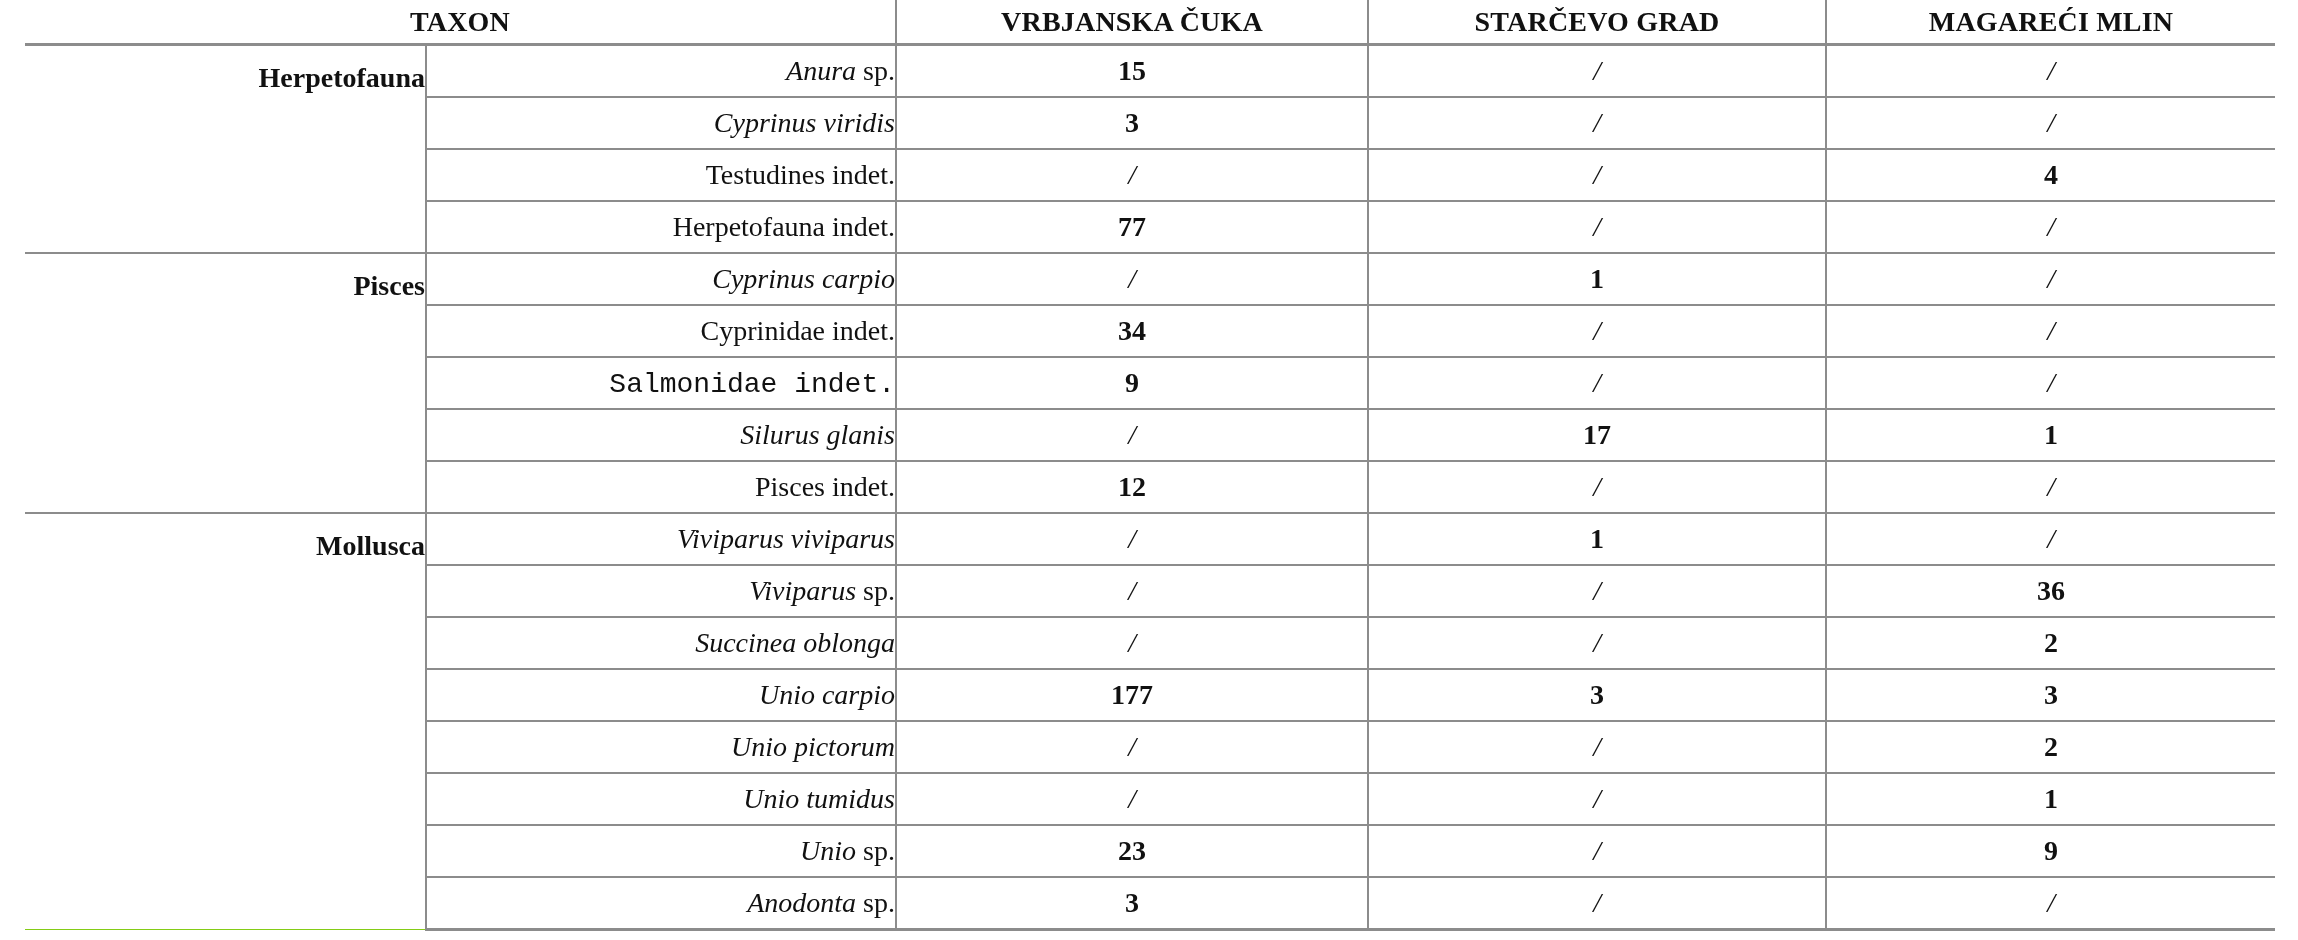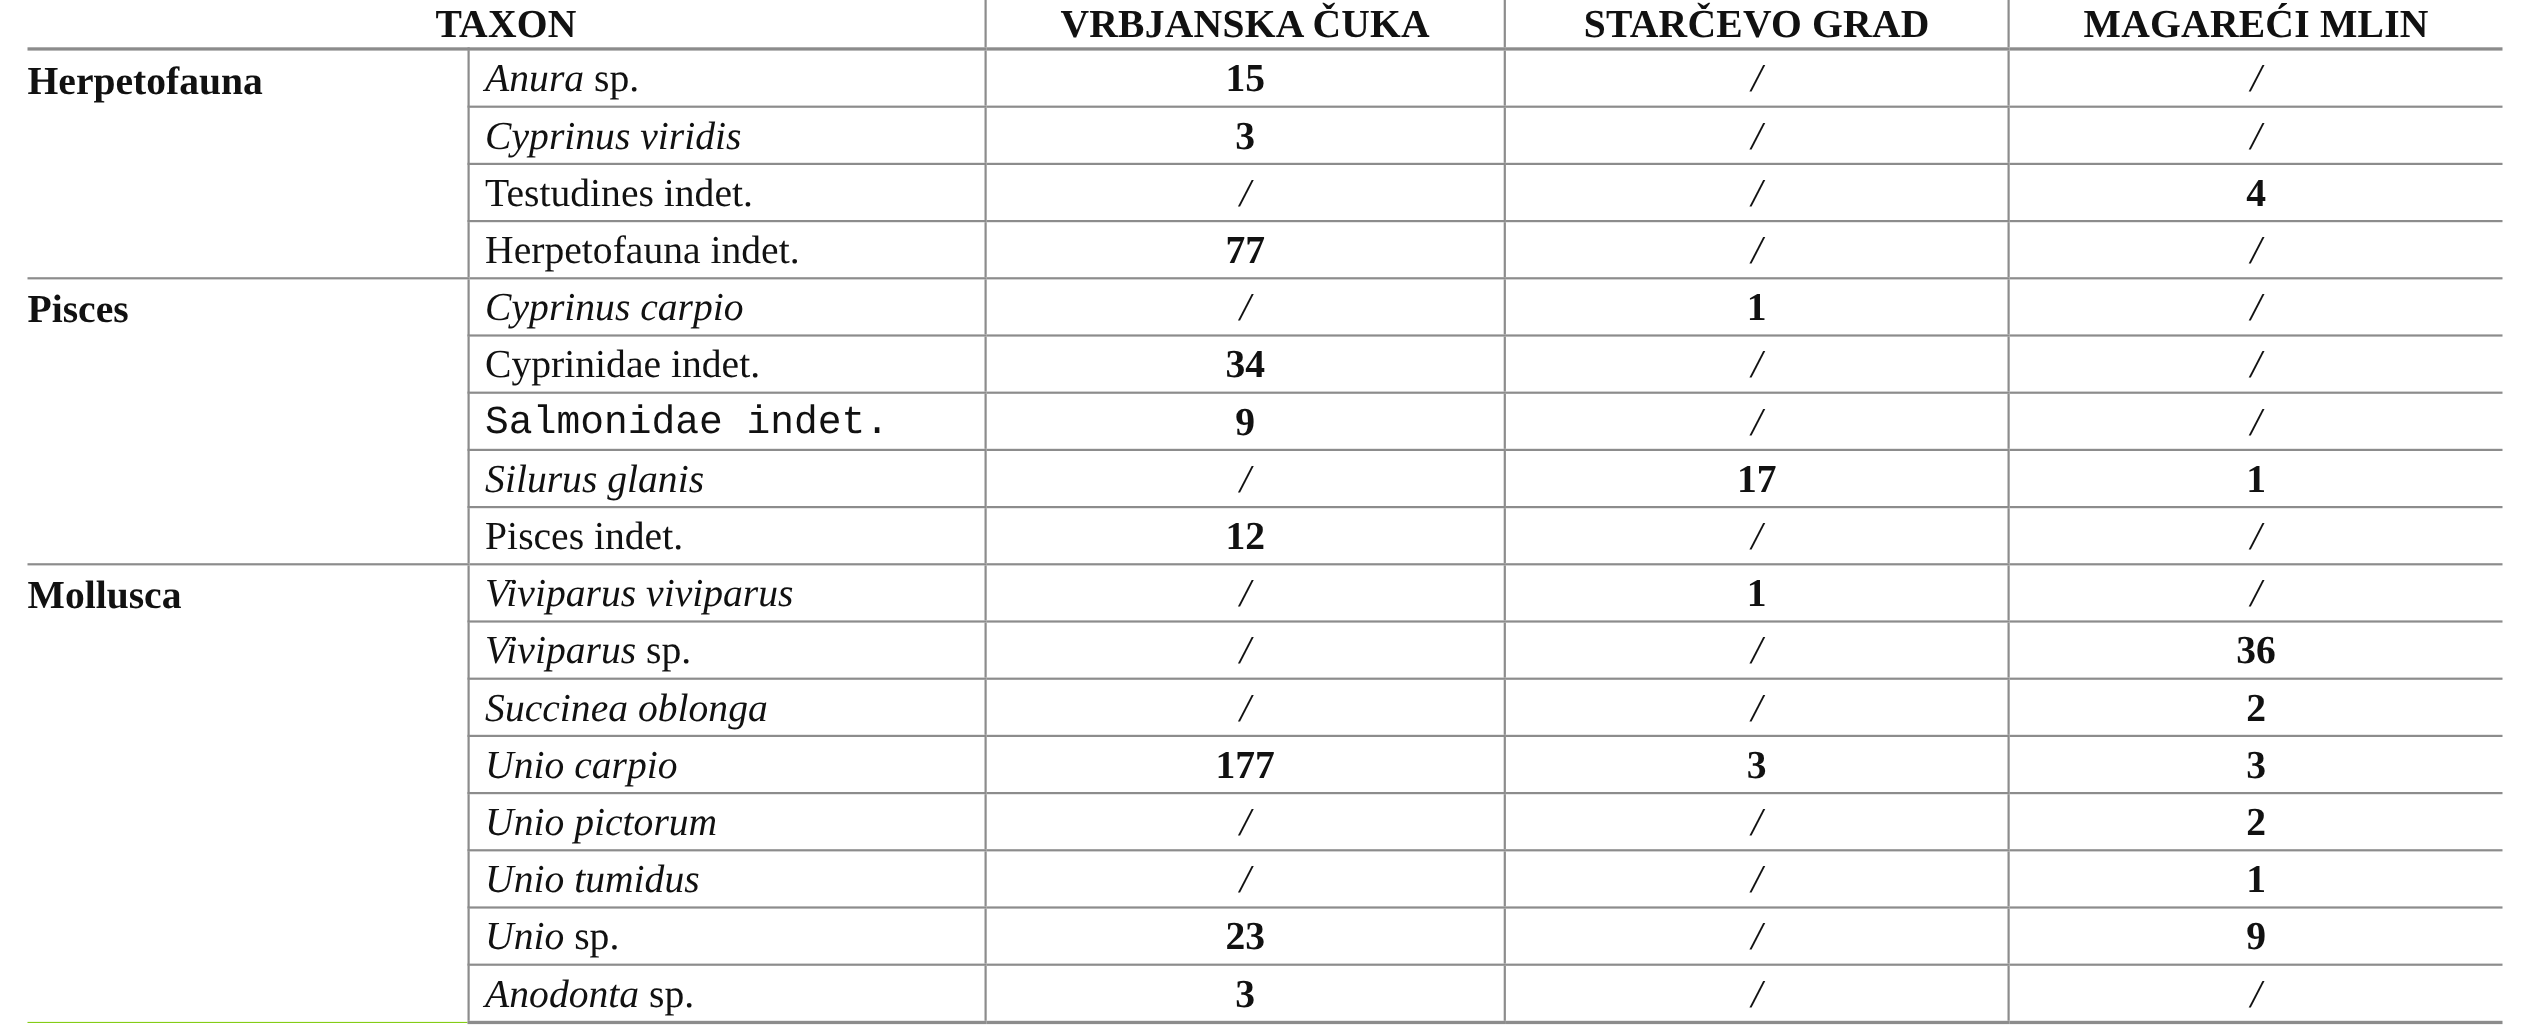--- a/index.html
+++ b/index.html
@@ -15,21 +15,21 @@
     font-family: "Liberation Serif", "DejaVu Serif", serif;
     color: #111111;
   }
   table.taxa {
     position: absolute;
     left: 25px;
     top: 0;
     width: 2250px;
     border-collapse: collapse;
     table-layout: fixed;
-    font-size: 36px;
+    font-size: 28px;
   }
   table.taxa col.c-group { width: 401px; }
   table.taxa col.c-name  { width: 470px; }
   table.taxa col.c-v1    { width: 472px; }
   table.taxa col.c-v2    { width: 458px; }
   table.taxa col.c-v3    { width: 449px; }
 
   table.taxa th {
     height: 43px;
     padding: 0;
@@ -45,27 +45,27 @@
   }
   table.taxa td {
     height: 50px;
     padding: 0;
     vertical-align: middle;
     border-bottom: 2px solid #8c8c8c;
   }
   table.taxa td.group {
     font-weight: bold;
     vertical-align: top;
-    padding-top: 6px;
-    text-align: left;
+    padding-top: 16px;
+    text-align: right;
   }
   table.taxa td.name {
     border-left: 2px solid #8c8c8c;
     padding-left: 14px;
-    text-align: left;
+    text-align: right;
     white-space: nowrap;
   }
   table.taxa td.val {
     border-left: 2px solid #8c8c8c;
     text-align: center;
     font-weight: bold;
   }
   table.taxa td.val.empty {
     font-weight: normal;
     font-style: italic;

